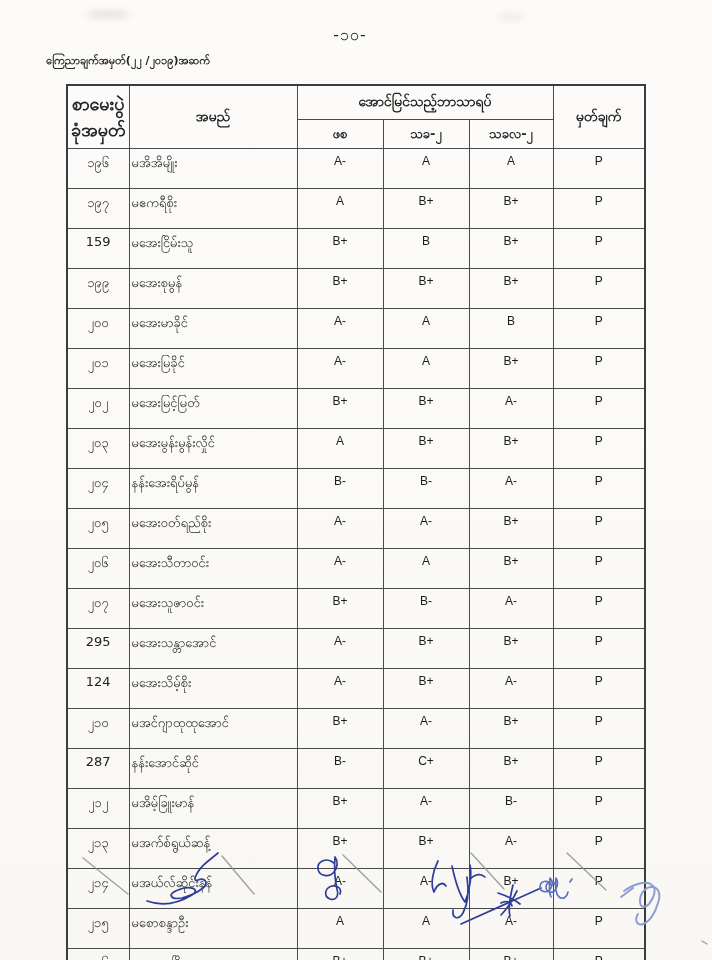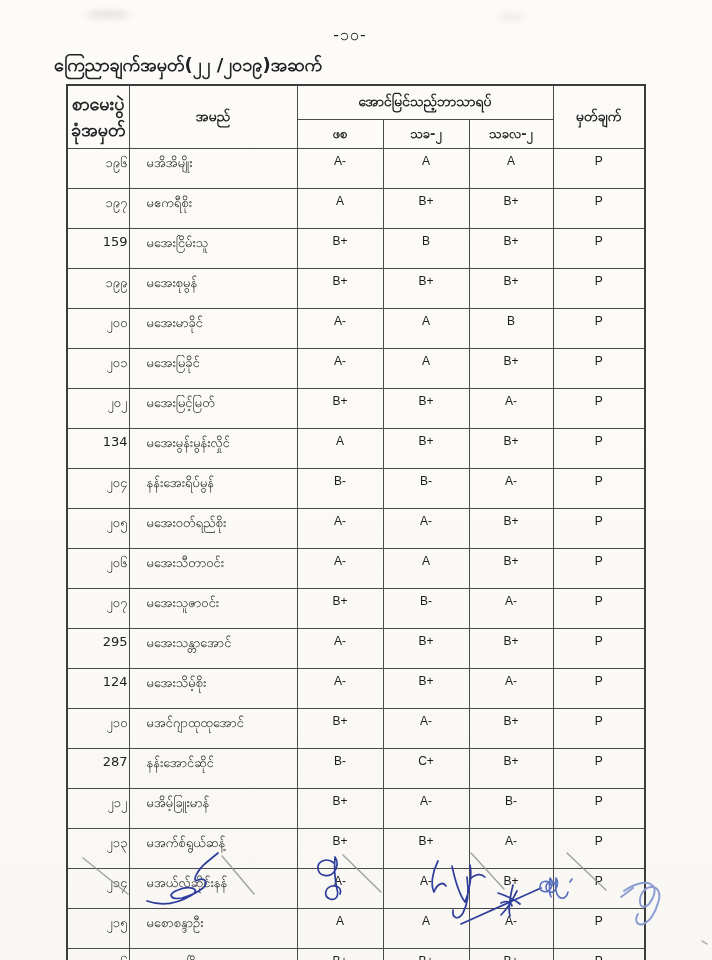--- a/index.html
+++ b/index.html
@@ -14,41 +14,41 @@
     color:#1e1e1e;
   }
   .smudge{position:absolute;background:#cfccc6;filter:blur(3px);border-radius:50%;}
   .s1{left:86px;top:10px;width:44px;height:9px;opacity:.45;}
   .s2{left:497px;top:13px;width:28px;height:8px;opacity:.3;}
   .page-number{
     position:absolute;top:24px;left:0;width:700px;text-align:center;
     font-size:16px;letter-spacing:1px;color:#262626;
   }
   .doc-title{
-    position:absolute;top:53px;left:54px;
-    font-size:18px;font-weight:600;color:#222;
+    position:absolute;top:53px;left:46px;
+    font-size:11px;font-weight:600;color:#222;
   }
   table.results{
     position:absolute;left:66px;top:84px;width:578px;
     border-collapse:collapse;table-layout:fixed;
     border:2px solid #3c3c3c;
   }
   table.results th,table.results td{
     border:1px solid #4a4a4a;
     overflow:hidden;white-space:nowrap;
   }
   thead th{font-weight:600;text-align:center;vertical-align:middle;color:#222;}
   .h-main{height:31px;font-size:14px;}
   .h-sub{height:26px;font-size:13px;margin-left:18px;}
   .h-seat div{font-size:18px;line-height:1.45;}
   tbody td{
     height:33px;vertical-align:top;padding-top:5px;font-size:13px;color:#212121;
   }
-  td.c-no{text-align:right;font-size:13px;}
-  td.c-name{text-align:left;padding-left:17px;font-size:13px;}
+  td.c-no{text-align:center;font-size:13px;}
+  td.c-name{text-align:left;padding-left:2px;font-size:13px;}
   td.c-grade,td.c-remark{
     text-align:center;
     font-family:"Liberation Sans",sans-serif;
     font-size:12px;color:#1c1c1c;
   }
   svg.ink{position:absolute;left:0;top:0;width:712px;height:960px;pointer-events:none;}
   .ink path{fill:none;stroke-linecap:round;stroke-linejoin:round;}
   .ink .pencil{stroke:var(--pencil,#8b8b8b);stroke-width:1.4;opacity:.8;}
   .ink .blue{stroke:var(--pen-blue,#2e3d9b);stroke-width:1.7;}
   .ink .midblue{stroke:var(--pen-mid,#5b6fc0);stroke-width:1.6;}
@@ -142,21 +142,21 @@
         </tr>
         <tr>
           <td class="c-no">၂၀၂</td>
           <td class="c-name">မအေးမြင့်မြတ်</td>
           <td class="c-grade">B+</td>
           <td class="c-grade">B+</td>
           <td class="c-grade">A-</td>
           <td class="c-remark">P</td>
         </tr>
         <tr>
-          <td class="c-no">134</td>
+          <td class="c-no">၂၀၃</td>
           <td class="c-name">မအေးမွန်းမွန်းလှိုင်</td>
           <td class="c-grade">A</td>
           <td class="c-grade">B+</td>
           <td class="c-grade">B+</td>
           <td class="c-remark">P</td>
         </tr>
         <tr>
           <td class="c-no">၂၀၄</td>
           <td class="c-name">နန်းအေးရိပ်မွန်</td>
           <td class="c-grade">B-</td>

